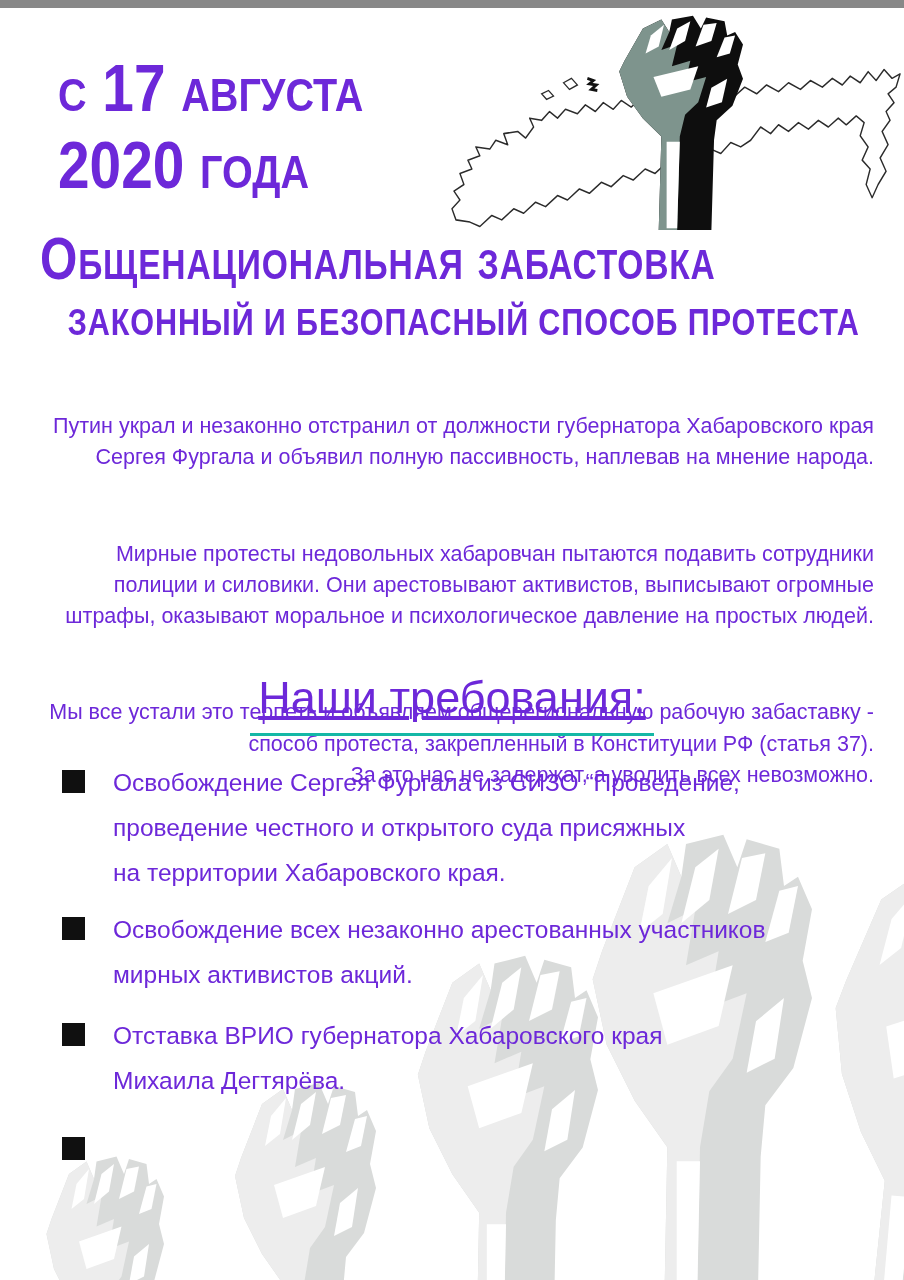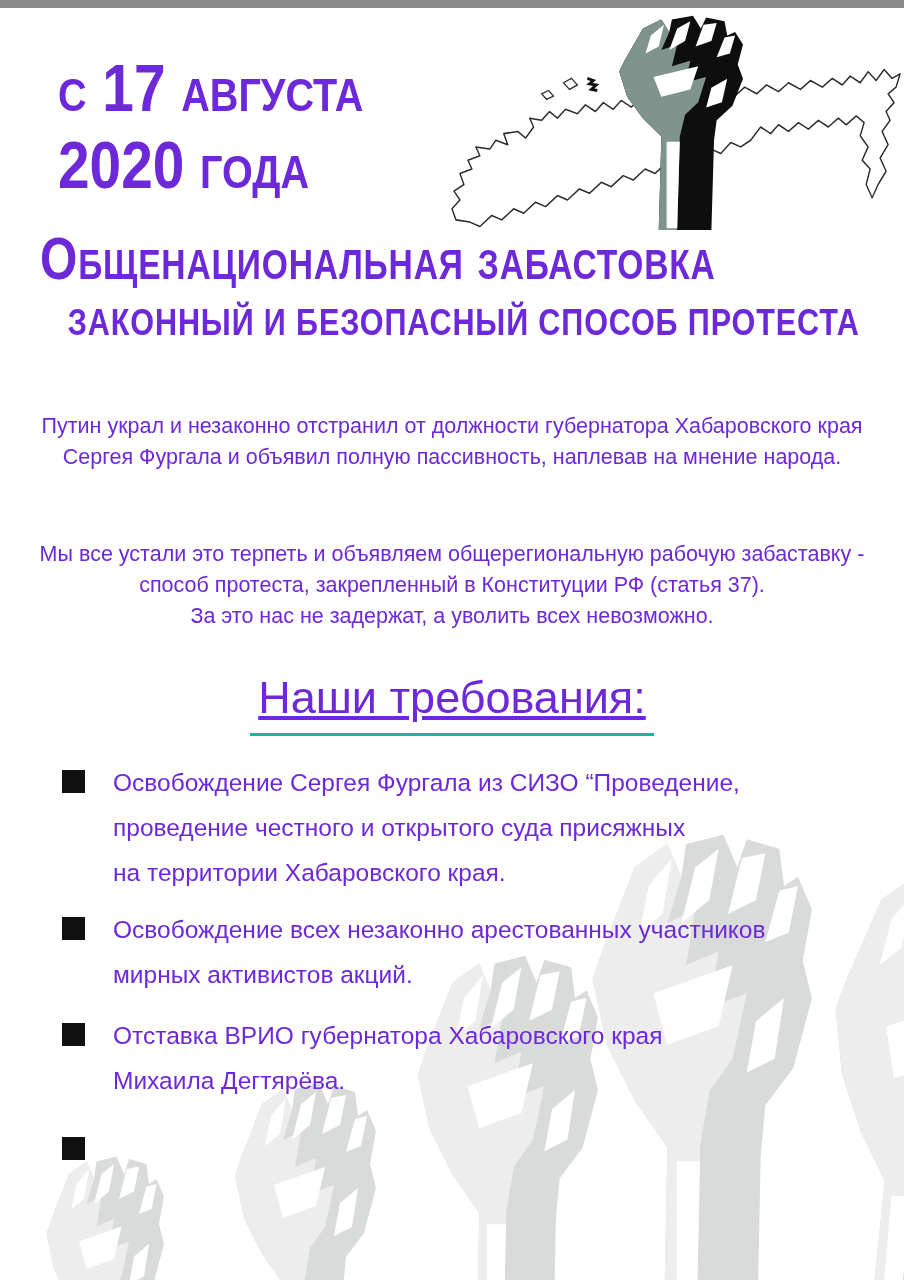--- a/index.html
+++ b/index.html
@@ -29,21 +29,21 @@
     font-size:60px; letter-spacing:1px; white-space:nowrap;
     transform:scaleX(0.80); transform-origin:left top;
   }
   .subtitle {
     position:absolute; top:294px; left:0; width:904px; text-align:center;
     font-weight:bold; font-size:36px; letter-spacing:1px; white-space:nowrap;
     transform:scaleX(0.85); transform-origin:center top;
   }
   .paragraphs {
     position:absolute; top:372px; left:30px; width:844px;
-    font-size:21.5px; line-height:1.45; text-align:center; white-space:pre-line;
+    font-size:21.5px; line-height:1.45; text-align:right; white-space:pre-line;
   }
   .paragraphs p { margin:0 0 34px 0; }
   .demands-heading {
     position:absolute; top:664px; left:0; width:904px; text-align:center;
     font-size:45px; font-weight:normal; margin:0;
   }
   .demands-heading span {
     display:inline-block; border-bottom:3px solid #14b8a6; padding:0 8px 9px 8px;text-decoration:underline;
   }
   .demands {
@@ -111,20 +111,23 @@
     <div>с 17 августа</div>
     <div>2020 года</div>
   </div>
 
   <div class="main-title">Общенациональная забастовка</div>
   <div class="subtitle">ЗАКОННЫЙ И БЕЗОПАСНЫЙ СПОСОБ ПРОТЕСТА</div>
 
   <div class="paragraphs">
     <p>Путин украл и незаконно отстранил от должности губернатора Хабаровского края
 Сергея Фургала и объявил полную пассивность, наплевав на мнение народа.</p>
+    <p>Мирные протесты недовольных хабаровчан пытаются подавить сотрудники
+полиции и силовики. Они арестовывают активистов, выписывают огромные
+штрафы, оказывают моральное и психологическое давление на простых людей.</p>
     <p>Мы все устали это терпеть и объявляем общерегиональную рабочую забаставку -
 способ протеста, закрепленный в Конституции РФ (статья 37).
 За это нас не задержат, а уволить всех невозможно.</p>
   </div>
 
   <h2 class="demands-heading">
     <span>Наши требования:</span>
   </h2>
   <ul class="demands">
     <li>

